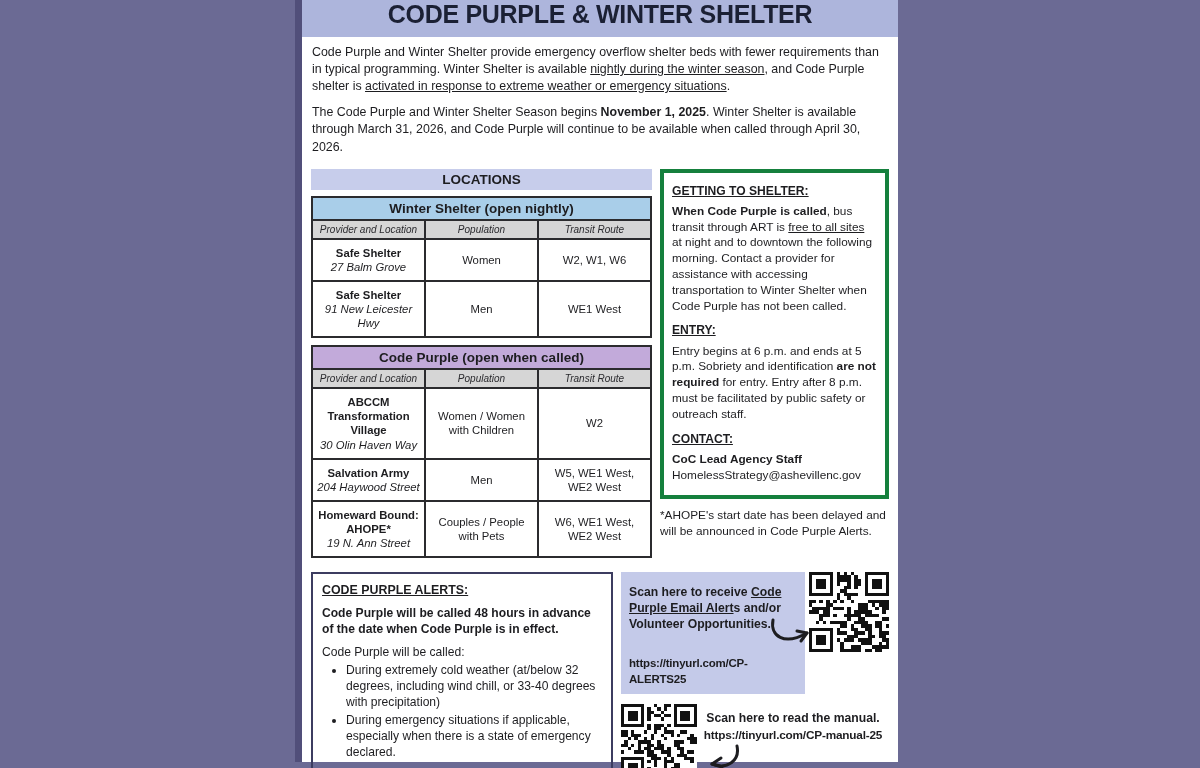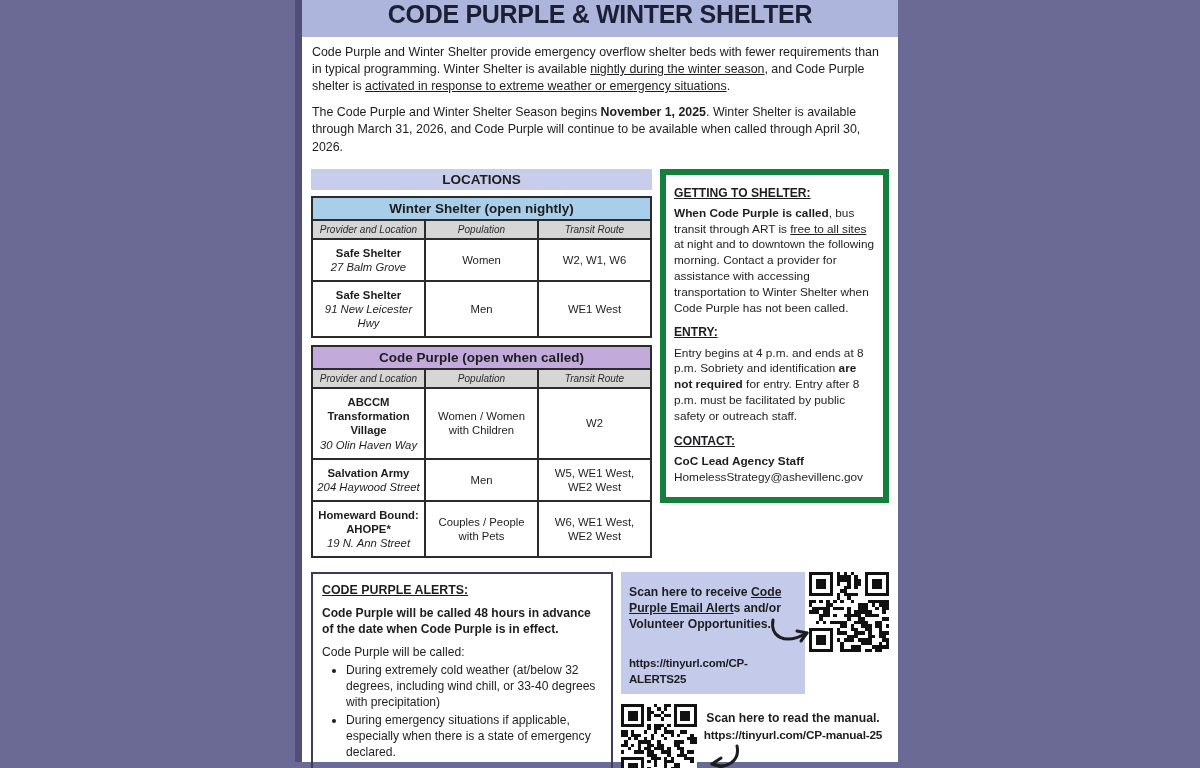--- a/index.html
+++ b/index.html
@@ -30,21 +30,21 @@
   th.tbl-title{padding:3px 2px;font-size:13.5px;color:#1d1d20;}
   .winter th.tbl-title{background:#a9cee9;}
   .cp th.tbl-title{background:#c2aada;}
   th.colhead{background:#d6d6d6;font-style:italic;font-weight:normal;font-size:10px;padding:3px 2px;color:#2a2a2e;}
   td{padding:6px 3px;text-align:center;font-size:11.3px;line-height:1.25;vertical-align:middle;}
   .prov{font-weight:bold;}
   .addr{font-style:italic;}
   .cw1{width:45%;} .cw2{width:27%;} .cw3{width:28%;}
 
   
-  .info-box{border:6px solid #15803d;padding:6px 8px 4px;font-size:11.8px;line-height:1.34;margin-top:4px;}
+  .info-box{border:4px solid #15803d;padding:6px 8px 4px;font-size:11.8px;line-height:1.34;margin-top:4px;}
   .boxhead{font-weight:bold;text-decoration:underline;font-size:12.1px;margin:4px 0 5px;}
   .info-box p{margin:0 0 8px;}
   .contact .blk{display:block;}
   .ahope{font-size:11.8px;line-height:1.32;margin:9px 0 0;}
 
   
   .bottom{display:flex;gap:8px;padding:7px 9px 0;align-items:stretch;}
   .alerts-box{width:302px;flex:none;border:2px solid #3c3c60;padding:6px 9px;font-size:12.1px;line-height:1.33;box-sizing:border-box;}
   .alerts-box .boxhead{font-size:12.4px;margin:2px 0 6px;}
   .alerts-box p{margin:0 0 7px;}
@@ -150,27 +150,28 @@
           </tr>
           </tbody>
         </table>
       </div>
 
       <div class="rightcol">
         <div class="info-box">
           <div class="boxhead">GETTING TO SHELTER:</div>
           <p><span class="b">When Code Purple is called</span><span>, bus transit through ART is </span><span class="u">free to all sites</span><span> at night and to downtown the following morning. Contact a provider for assistance with accessing transportation to Winter Shelter when Code Purple has not been called.</span></p>
           <div class="boxhead">ENTRY:</div>
-          <p><span>Entry begins at 4 p.m. and ends at 8 p.m. Sobriety and identification </span><span class="b">are not required</span><span> for entry. Entry after 8 p.m. must be facilitated by public safety or outreach staff.</span></p>
+          <p><span>Entry begins at 6 p.m. and ends at 5 p.m. Sobriety and identification </span><span class="b">are not required</span><span> for entry. Entry after 8 p.m. must be facilitated by public safety or outreach staff.</span></p>
           <div class="boxhead">CONTACT:</div>
           <p class="contact">
               <span class="b blk">CoC Lead Agency Staff</span>
               <span class="blk">HomelessStrategy@ashevillenc.gov</span>
             </p>
         </div>
+        <p class="ahope">*AHOPE's start date has been delayed and will be announced in Code Purple Alerts.</p>
       </div>
     </div>
 
     <div class="bottom">
 
       <div class="alerts-box">
         <div class="boxhead">CODE PURPLE ALERTS:</div>
         <p class="b">Code Purple will be called 48 hours in advance of the date when Code Purple is in effect.</p>
         <div>Code Purple will be called:</div>
         <ul>

